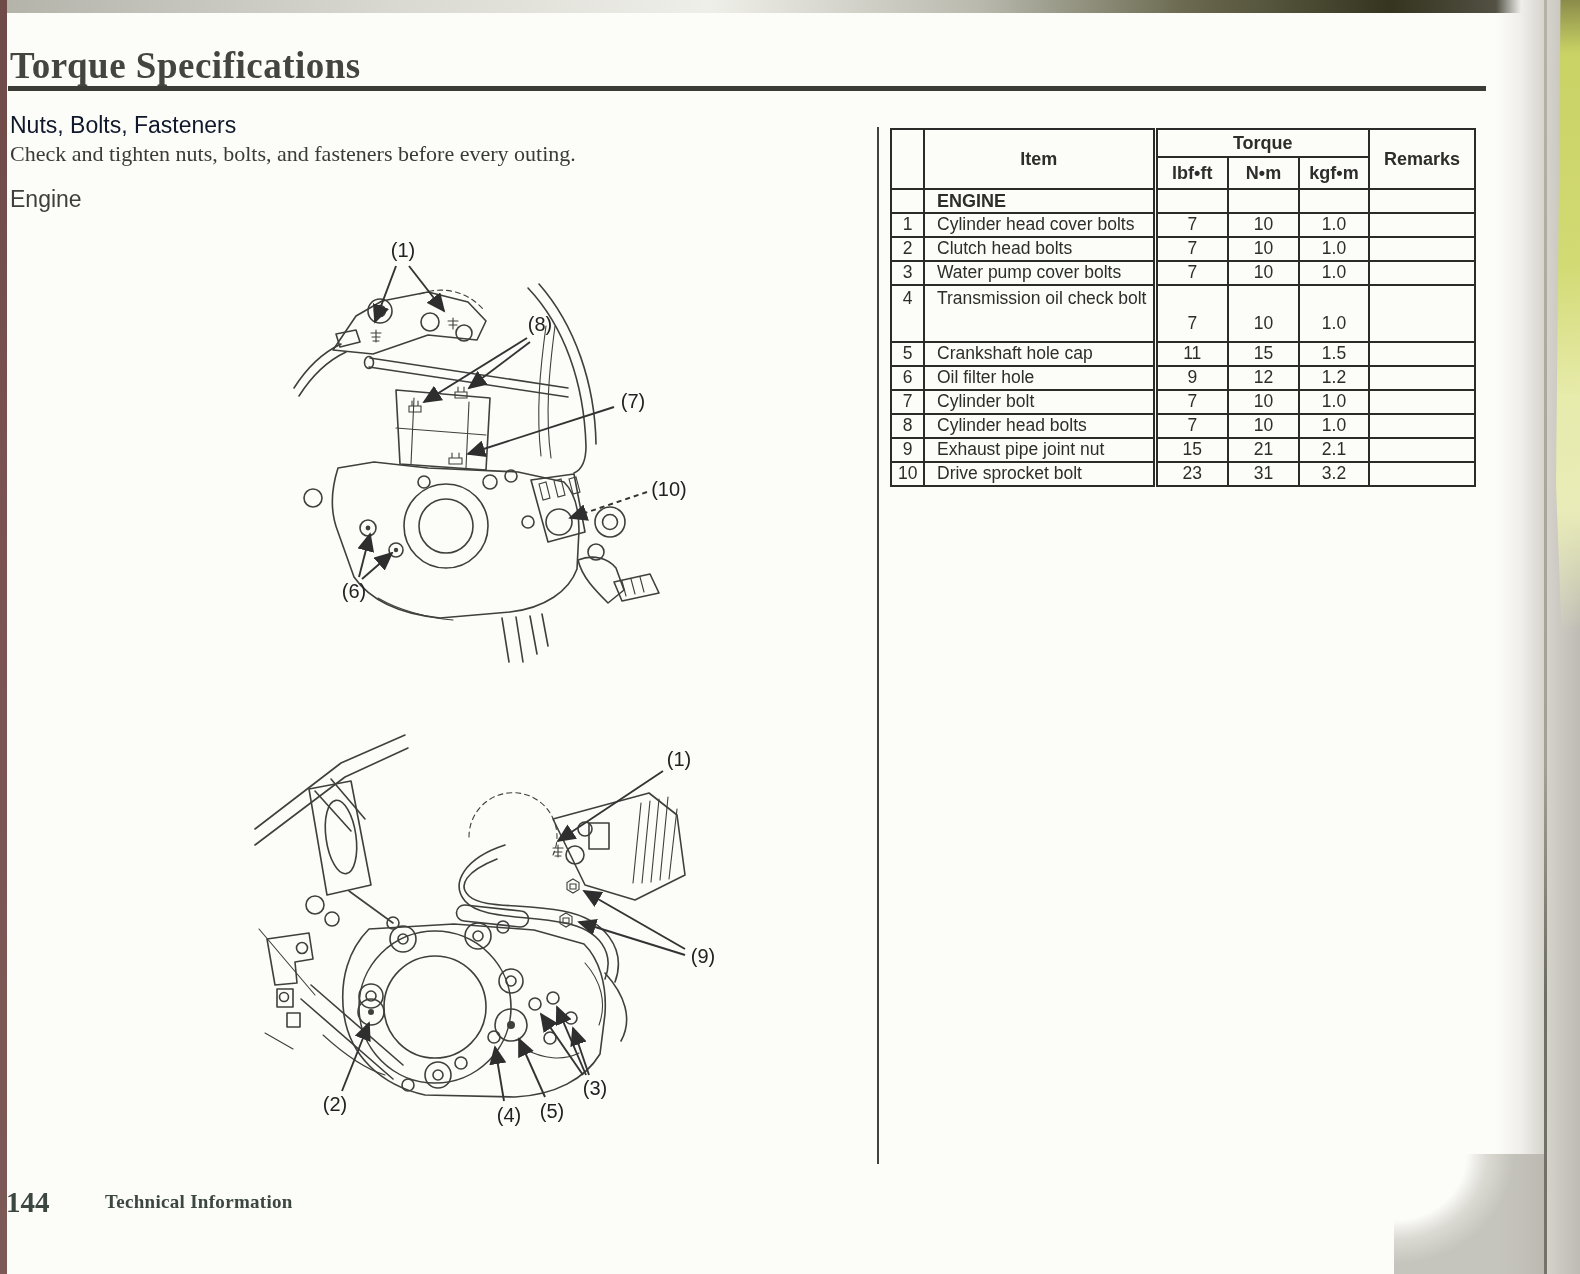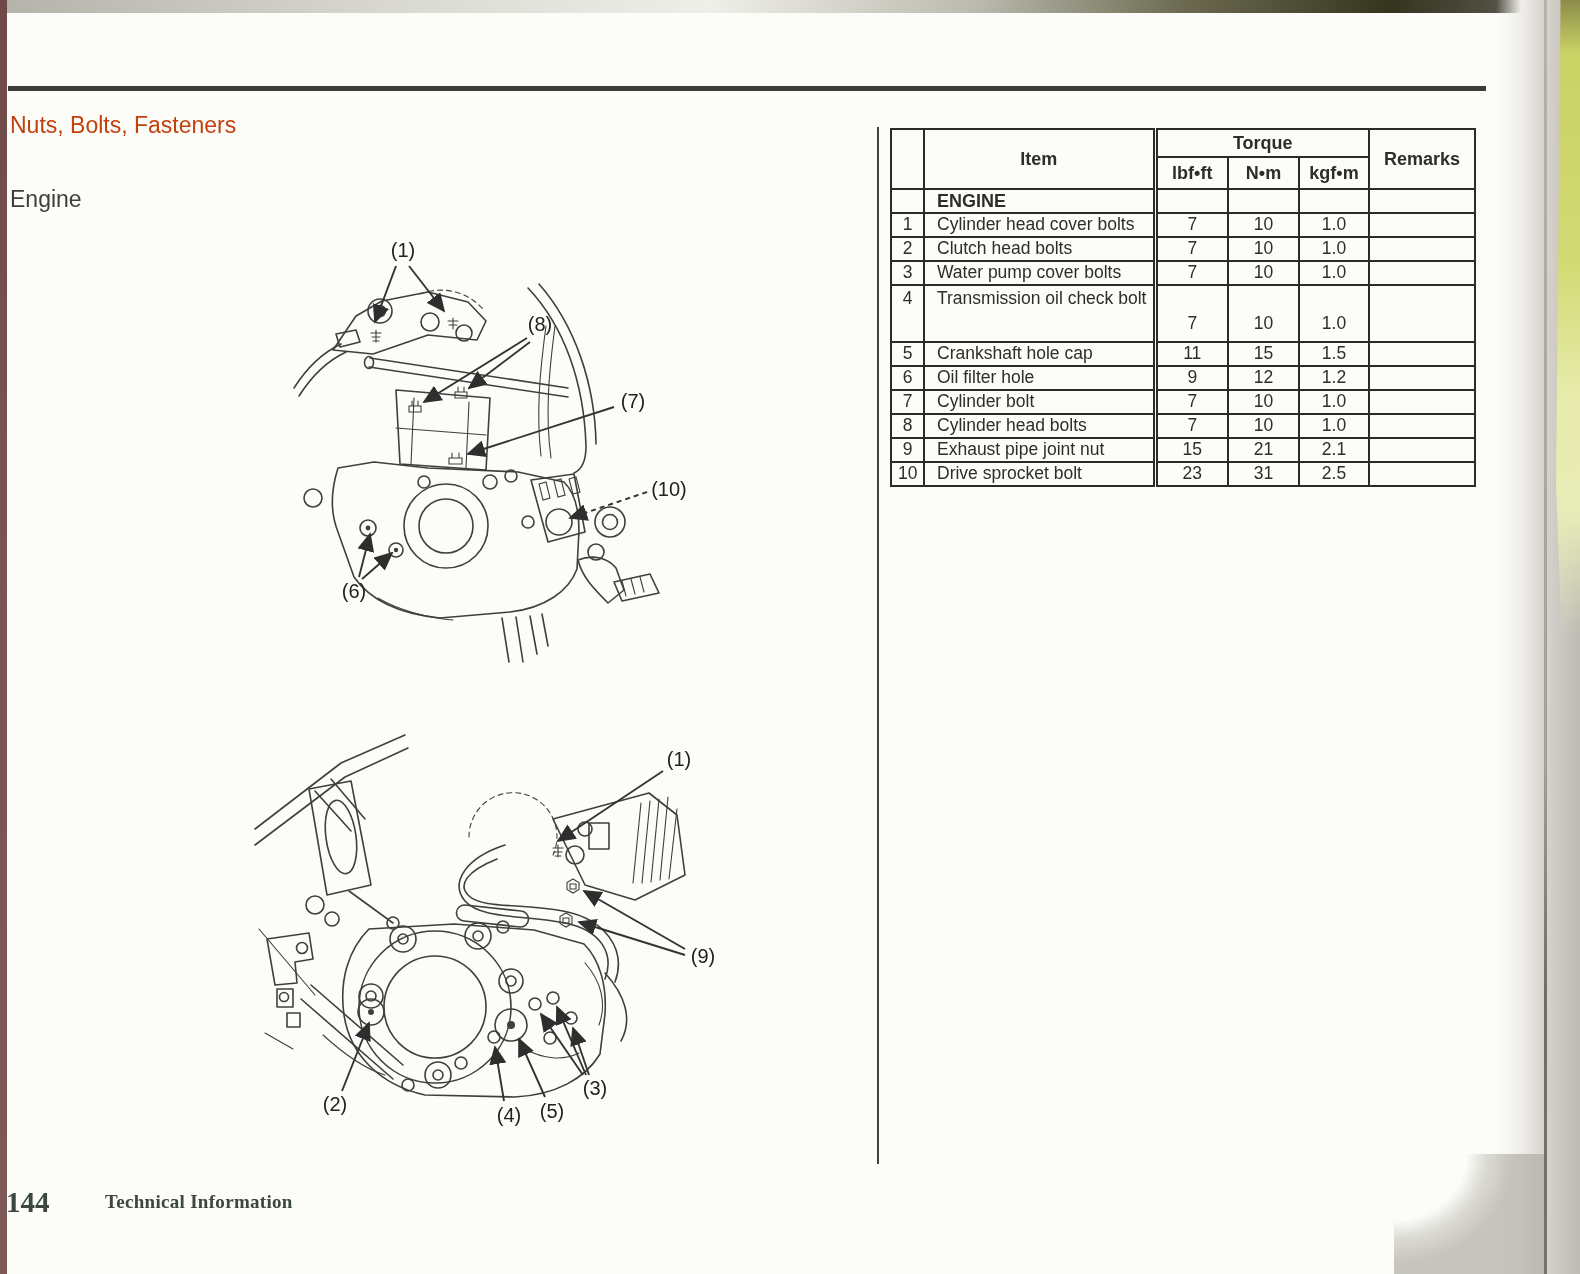--- a/index.html
+++ b/index.html
@@ -23,21 +23,21 @@
   .edge-yellow{position:absolute;right:0;top:0;width:30px;height:880px;
     background:linear-gradient(180deg,#8b8c4a 0%,var(--edge_yellow) 6%,#d2da74 30%,#e7ebab 45%,#e9ecb8 58%,rgba(233,236,184,0) 72%);
     clip-path:polygon(35% 0,100% 0,100% 100%,65% 96%,20% 55%,30% 20%);}
   .edge-corner{position:absolute;right:36px;bottom:0;width:150px;height:120px;
     background:radial-gradient(120px 110px at 0% 0%,rgba(252,252,249,0) 60%,rgba(190,188,178,.55) 78%,rgba(175,173,163,.7) 100%);}
 
   
   .title{position:absolute;left:10px;top:44px;font-family:"Liberation Serif",serif;
     font-weight:bold;font-size:37px;color:var(--title_ink);letter-spacing:.5px;}
   .title-rule{position:absolute;left:8px;top:86px;width:1478px;height:5px;background:var(--rule);}
-  .sec-head{position:absolute;left:10px;top:112px;font-size:23px;color:#c2410c;}
+  .sec-head{position:absolute;left:10px;top:112px;font-size:23px;color:#0f172a;}
   .lede{position:absolute;left:10px;top:141px;font-family:"Liberation Serif",serif;font-size:22px;color:#3a3a37;}
   .sub-head{position:absolute;left:10px;top:186px;font-size:23px;color:#3e3e3c;}
 
   
   .divider{position:absolute;left:877px;top:127px;width:2px;height:1037px;background:#43433d;}
 
   
   .spec-table{position:absolute;left:890px;top:128px;border-collapse:collapse;table-layout:fixed;width:584px;
     font-size:17.5px;color:var(--ink);}
   .spec-table th,.spec-table td{border:2px solid var(--table_line);padding:0 6px;overflow:hidden;}
@@ -72,22 +72,24 @@
 
 <div class="page">
 
   <div class="edge-top"></div>
   <div class="edge-right"></div>
   <div class="edge-yellow"></div>
   <div class="edge-right-line"></div>
   <div class="edge-corner"></div>
   <div class="edge-left"></div>
 
+  <div class="title">Torque Specifications</div>
   <div class="title-rule"></div>
   <div class="sec-head">Nuts, Bolts, Fasteners</div>
+  <div class="lede">Check and tighten nuts, bolts, and fasteners before every outing.</div>
   <div class="sub-head">Engine</div>
 
   <div class="divider"></div>
 
   <table class="spec-table">
     <colgroup>
       <col style="width:33px">
         <col style="width:231px">
         <col style="width:73px">
       <col style="width:71px">
@@ -184,21 +186,21 @@
       <td class="val">15</td>
       <td class="val">21</td>
       <td class="val">2.1</td>
       <td></td>
     </tr>
     <tr>
       <td class="num">10</td>
       <td class="item">Drive sprocket bolt</td>
       <td class="val">23</td>
       <td class="val">31</td>
-      <td class="val">2.5</td>
+      <td class="val">3.2</td>
       <td></td>
     </tr>
   </tbody>
     </table>
 
   <div class="diagram" style="left:278px;top:230px;">
     <svg width="424" height="436" viewBox="0 0 424 436">
       <defs>
         <marker id="ah" markerWidth="11" markerHeight="9" refX="9" refY="4.5" orient="auto">
           <path d="M0,0 L10,4.5 L0,9 Z" fill="#2e2e2e"></path>

